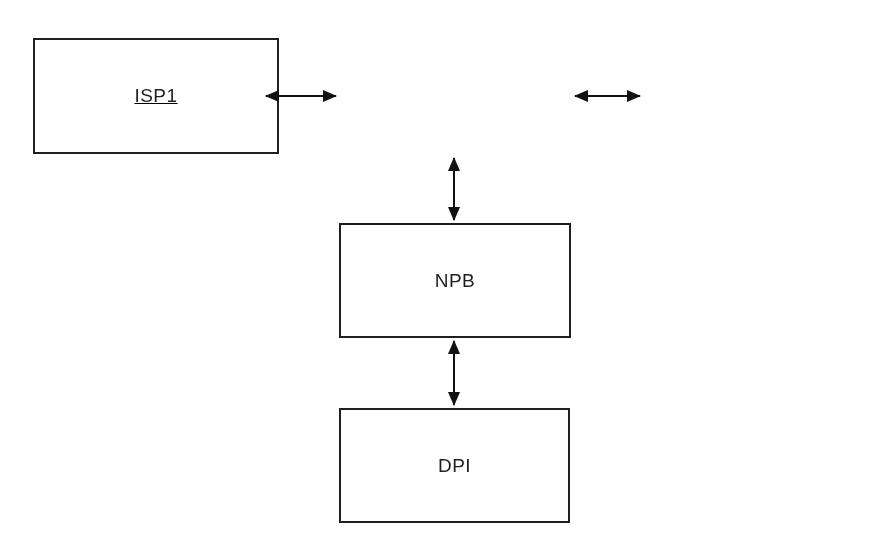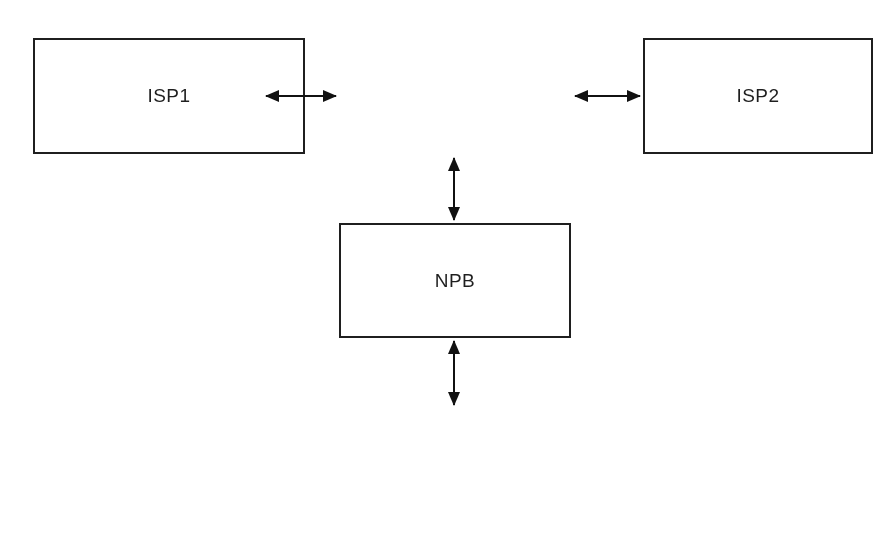--- a/index.html
+++ b/index.html
@@ -23,21 +23,21 @@
     display: flex;
     align-items: center;
     justify-content: center;
   }
   .node-label {
     font-size: 19px;
     color: #1f1f1f;
     letter-spacing: 0.5px;
     user-select: none;
   }
-  #node-isp1   { left: 33px;  top: 38px;  width: 272px; height: 116px; }
+  #node-isp1   { left: 33px;  top: 38px;  width: 246px; height: 116px; text-decoration: underline; }
   #node-bypass { left: 339px; top: 38px;  width: 233px; height: 117px; }
   #node-isp2   { left: 643px; top: 38px;  width: 230px; height: 116px; }
   #node-npb    { left: 339px; top: 223px; width: 232px; height: 115px; }
   #node-dpi    { left: 339px; top: 408px; width: 231px; height: 115px; }
   .edges-overlay {
     position: absolute;
     left: 0;
     top: 0;
     width: 893px;
     height: 546px;
@@ -47,28 +47,28 @@
 </head>
 <body>
 
 <div class="canvas">
 
   <div class="node" id="node-isp1">
     <span class="node-label">ISP1</span>
   </div>
 
 
-  <div class="node" id="node-isp2">
-    <span class="node-label">ISP2</span>
-  </div>
 
   <div class="node" id="node-npb">
     <span class="node-label">NPB</span>
   </div>
 
+  <div class="node" id="node-dpi">
+    <span class="node-label">DPI</span>
+  </div>
 
   <svg class="edges-overlay" width="893" height="546" viewBox="0 0 893 546" xmlns="http://www.w3.org/2000/svg">
     <defs>
       <marker id="arrowhead" viewBox="0 0 14 12" refX="13" refY="6" markerWidth="14" markerHeight="12" markerUnits="userSpaceOnUse" orient="auto-start-reverse">
         <path d="M0,0 L14,6 L0,12 Z" fill="#111111"></path>
       </marker>
     </defs>
     <line x1="266" y1="96" x2="336" y2="96" stroke="#111111" stroke-width="2" marker-start="url(#arrowhead)" marker-end="url(#arrowhead)"></line>
     <line x1="575" y1="96" x2="640" y2="96" stroke="#111111" stroke-width="2" marker-start="url(#arrowhead)" marker-end="url(#arrowhead)"></line>
     <line x1="454" y1="158" x2="454" y2="220" stroke="#111111" stroke-width="2" marker-start="url(#arrowhead)" marker-end="url(#arrowhead)"></line>

